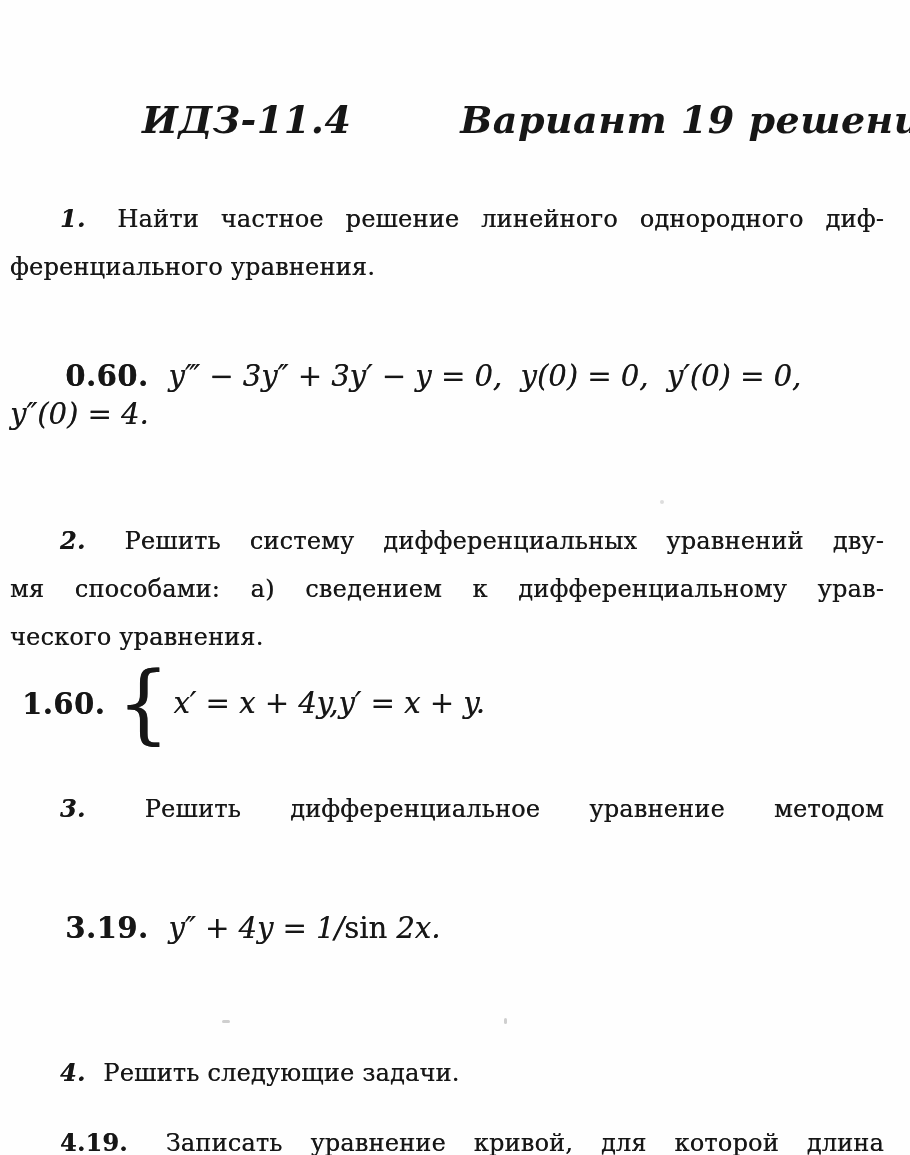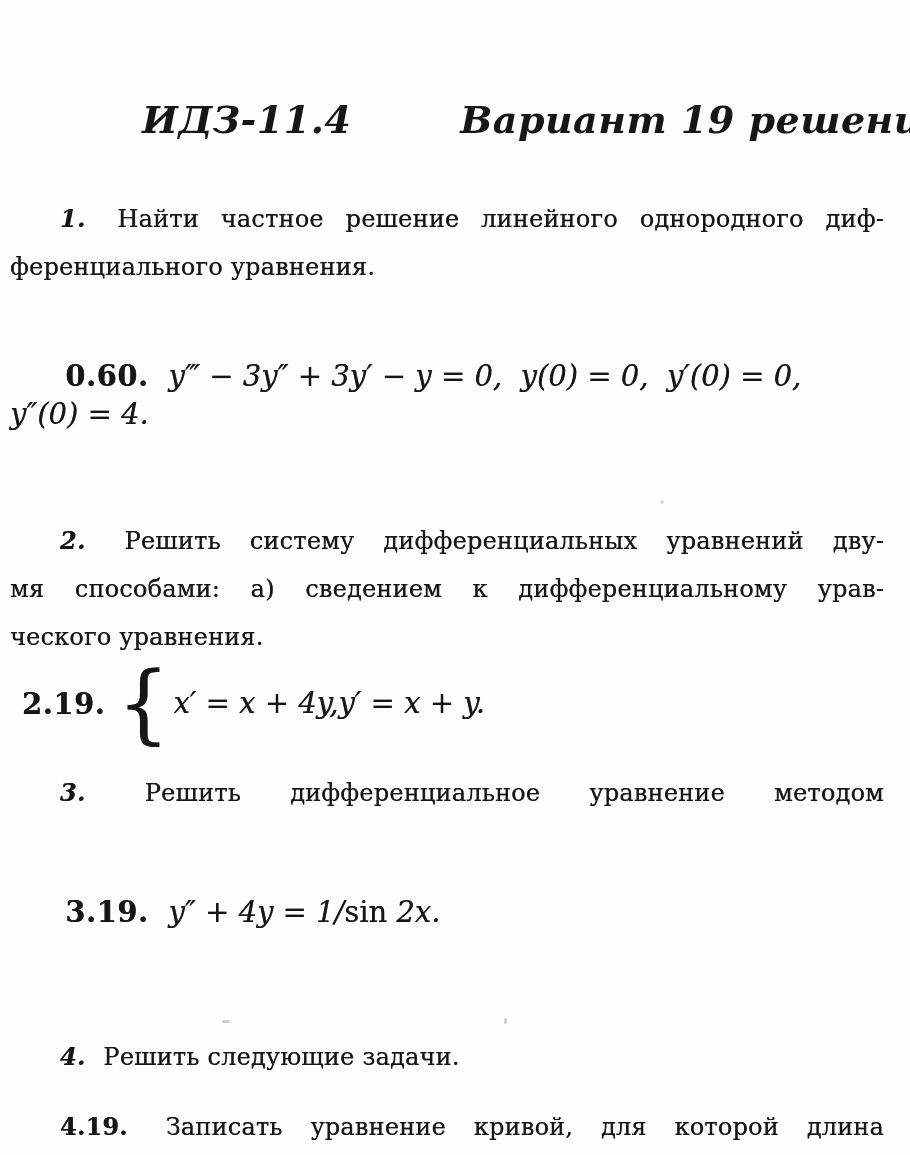--- a/index.html
+++ b/index.html
@@ -40,21 +40,21 @@
     text-shadow: 0.3px 0 0 rgba(22,22,22,0.8); 
   }
   .line { text-align: justify; text-align-last: justify; }
   .line.last { text-align: left; text-align-last: left; }
   .first { padding-left: 50px; }
   .pnum  { font-weight: bold; font-style: italic; margin-right: 10px; }
   .pnum-u{ font-weight: bold; margin-right: 10px; }
 
   .p1   { margin-top: 56px; }
   .p2   { margin-top: 46px; }
-  .p3   { margin-top: 28px; }
+  .p3   { margin-top: 44px; }
   .p4   { margin-top: 64px; }
   .p419 { margin-top: 22px; }
 
   
   .eq {
     font-size: 29px;
     line-height: 38px;
     text-shadow: 0.3px 0 0 rgba(22,22,22,0.8);
     white-space: pre-wrap;
   }
@@ -117,21 +117,21 @@
       <span class="eqnum">0.60.</span><span class="math">y‴ − 3y″ + 3y′ − y = 0,  y(0) = 0,  y′(0) = 0,  y″(0) = 4.</span>
     </div>
 
     <div class="para p2">
       <div class="line first"><span class="pnum">2.</span> <span>Решить систему дифференциальных уравнений дву-</span></div>
       <div class="line">мя способами: а) сведением к дифференциальному урав-</div>
       <div class="line last">ческого уравнения.</div>
     </div>
 
     <div class="eq eq2">
-      <span class="eqnum">2.19.</span>
+      <span class="eqnum">1.60.</span>
       <span class="brace">{</span>
       <span class="sys-lines">
         <span class="math">x′ = x + 4y,</span>
         <span class="math">y′ = x + y.</span>
       </span>
     </div>
 
     <div class="para p3">
       <div class="line first"><span class="pnum">3.</span> <span>Решить дифференциальное уравнение методом</span></div>
     </div>

